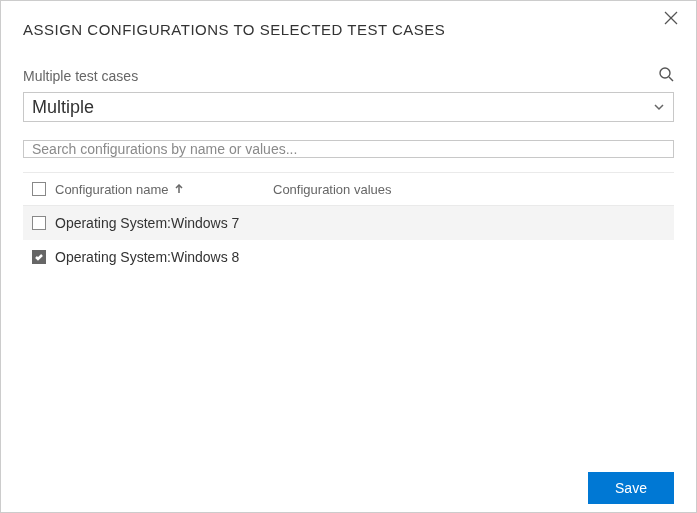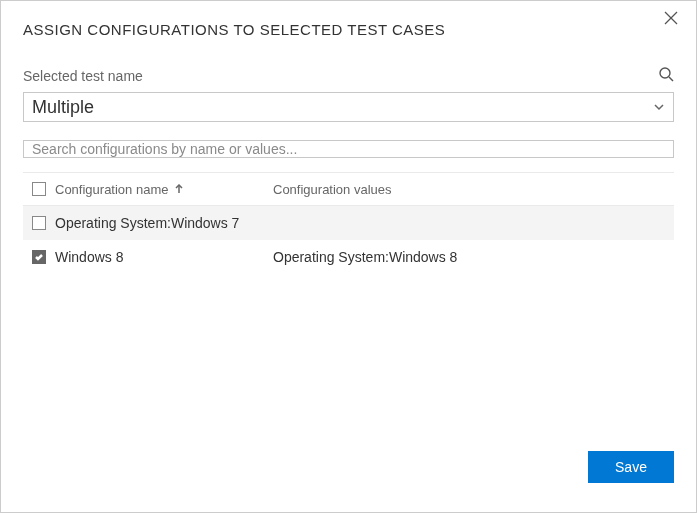--- a/index.html
+++ b/index.html
@@ -20,21 +20,21 @@
   .thead { color: #666; font-size: 13px; border-bottom: 1px solid #eaeaea; border-top: 1px solid #eaeaea; justify-content: space-between; }
   .trow { color: #333; font-size: 14px; }
   .trow.highlight { background: #f4f4f4; }
   .col-check { width: 32px; display: flex; align-items: center; justify-content: center; }
   .col-name { width: 218px; display: flex; align-items: center; gap: 6px; }
   .col-values { flex: 1; }
   .checkbox { width: 14px; height: 14px; border: 1px solid #888; background: #fff; display: flex; align-items: center; justify-content: center; cursor: pointer; }
   .checkbox.checked { background: #666; border-color: #666; }
   .checkbox.checked svg { width: 10px; height: 10px; stroke: #fff; stroke-width: 2.5; fill: none; }
   .sort-arrow svg { width: 10px; height: 10px; stroke: #666; stroke-width: 1.5; fill: none; }
-  .footer { position: absolute; bottom: 29px; right: 22px; display: flex; gap: 6px; }
+  .footer { position: absolute; bottom: 8px; right: 22px; display: flex; gap: 6px; }
   .btn { min-width: 86px; height: 32px; font-size: 14px; border: none; cursor: pointer; padding: 0 18px; }
   .btn-primary { background: #0078d4; color: #fff; }
   .btn-secondary { background: #efefef; color: #333; }
 </style>
 </head>
 <body>
 
 <div class="dialog">
 
   <div class="close-btn">
@@ -42,21 +42,21 @@
       <svg viewBox="0 0 14 14">
           <line x1="1" y1="1" x2="13" y2="13"></line>
           <line x1="13" y1="1" x2="1" y2="13"></line>
         </svg>
     </span>
   </div>
 
   <h1 class="title">ASSIGN CONFIGURATIONS TO SELECTED TEST CASES</h1>
 
   <div class="row-label">
-    <span class="label-text">Selected test name</span>
+    <span class="label-text">Multiple test cases</span>
     <span class="search-icon">
       <svg viewBox="0 0 16 16">
           <circle cx="7" cy="7" r="5"></circle>
           <line x1="11" y1="11" x2="15" y2="15"></line>
         </svg>
     </span>
   </div>
 
   <div class="dropdown">
     <span>Multiple</span>
@@ -96,21 +96,20 @@
           <div class="col-values">Operating System:Windows 7</div>
         </div>
         <div class="trow">
           <div class="col-check">
             <div class="checkbox checked">
               <svg viewBox="0 0 10 10">
                 <polyline points="2,5 4,7 8,3"></polyline>
               </svg>
             </div>
           </div>
-          <div class="col-name">Windows 8</div>
           <div class="col-values">Operating System:Windows 8</div>
         </div>
       </div>
   </div>
 
   <div class="footer">
     <button class="btn btn-primary">Save</button>
   </div>
 
 </div>

